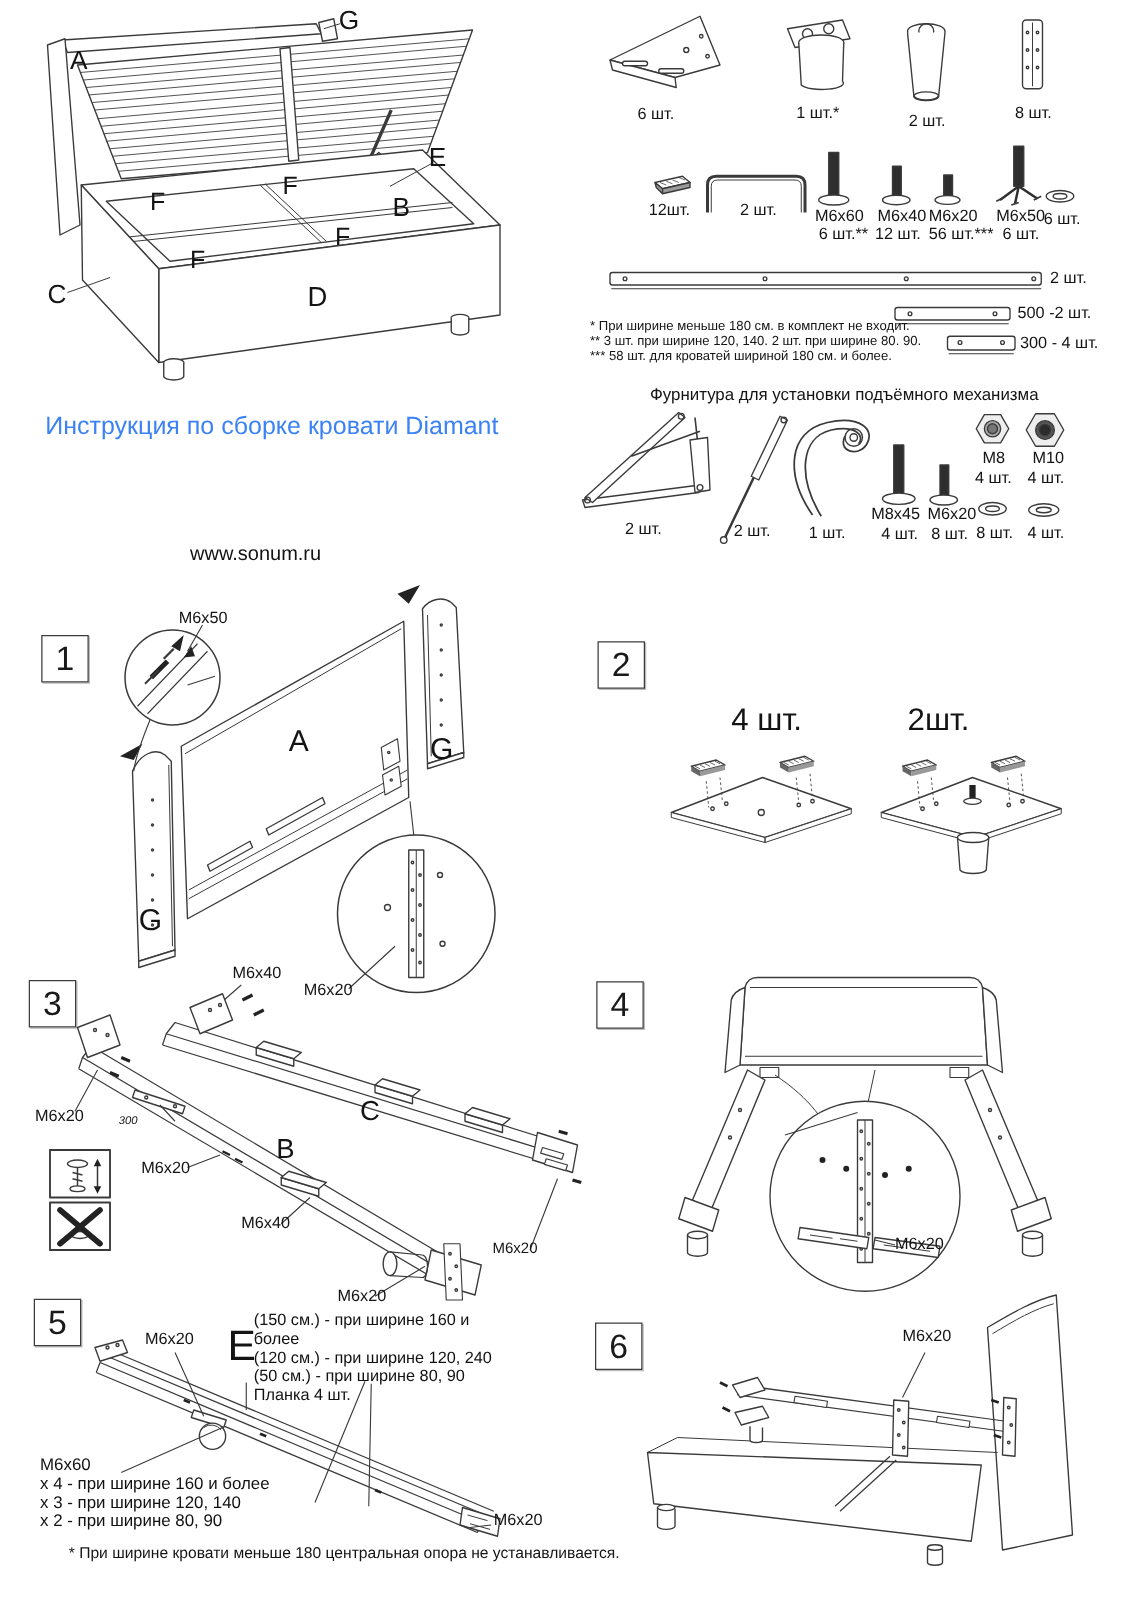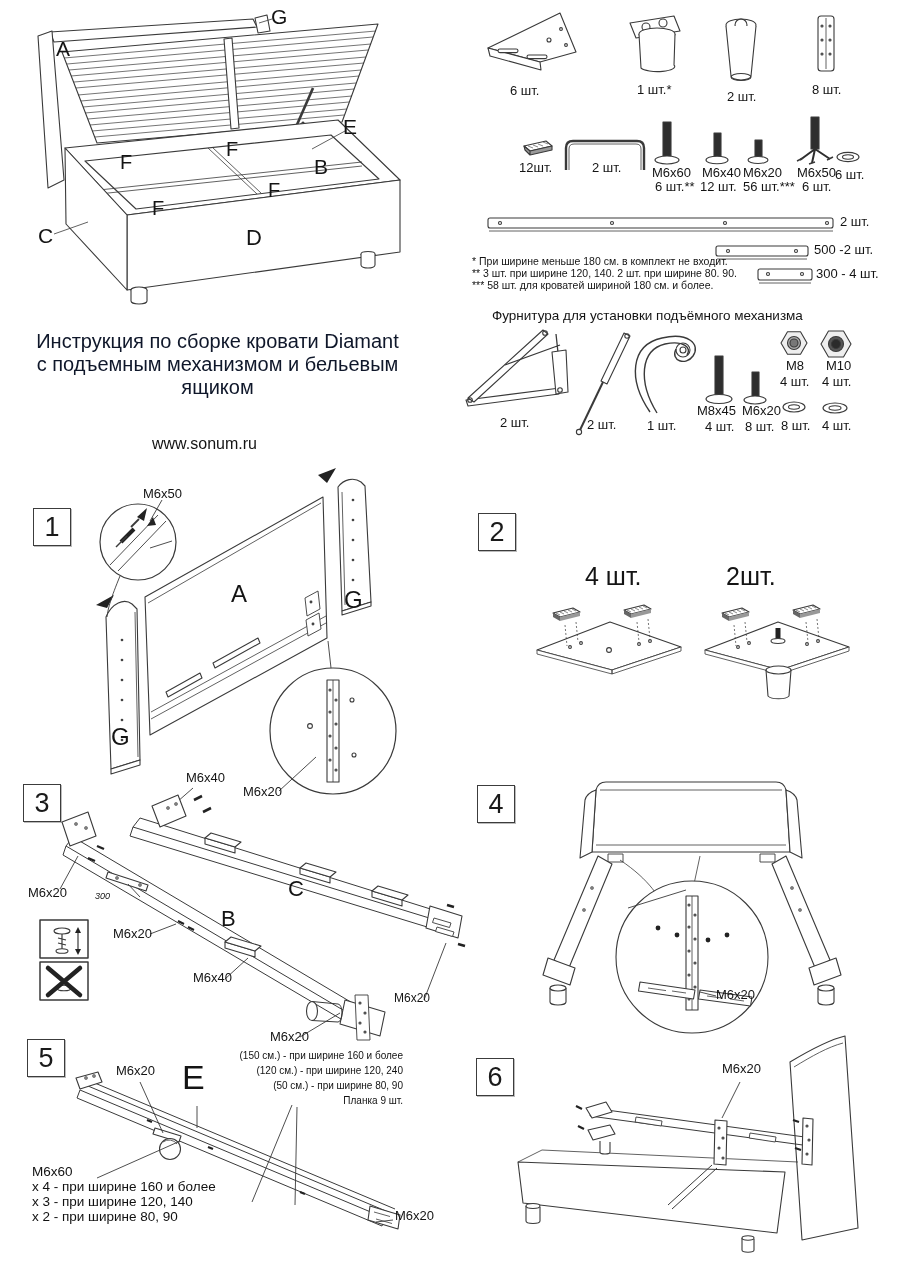--- a/index.html
+++ b/index.html
@@ -9,23 +9,23 @@
   svg path,svg line,svg circle,svg ellipse,svg rect,svg polyline{vector-effect:non-scaling-stroke;}
   .lbl{position:absolute;white-space:nowrap;color:#141414;line-height:1.04;}
   .fs9{font-size:9px;font-style:italic;}  .fs11{font-size:10.5px;} .fs12{font-size:12px;}
   .fs13{font-size:13px;} .fs14{font-size:13.5px;} .fs16{font-size:16px;}
   .fs20{font-size:20px;} .fs21{font-size:21px;} .fs22{font-size:22px;}
   .fs24{font-size:24px;} .fs25{font-size:25px;} .fs34{font-size:34px;font-weight:500;}
   .stepnum{position:absolute;width:36px;height:36px;border:1.7px solid #3c3c3c;
            display:flex;align-items:center;justify-content:center;font-size:27px;color:#1a1a1a;
            background:#fff;box-shadow:1px 1px 0 #bbb;}
   .titleblock{position:absolute;left:15px;top:330px;width:405px;text-align:center;
-              font-size:20px;line-height:23px;color:#0f172a;}
-  .rblock{position:absolute;left:203px;top:1048px;width:200px;text-align:right;
-          font-size:10px;line-height:15px;}
+              font-size:20px;line-height:23px;color:#3b82f6;}
+  .rblock{position:absolute;left:203px;top:1048px;width:200px;text-align:left;
+          font-size:13px;line-height:15px;}
   .lblock{position:absolute;left:32px;top:1164px;font-size:13.5px;line-height:15px;}
 </style>
 </head>
 <body>
 
 <div class="page">
 
   <svg style="left:18px;top:2px" width="435" height="305" viewBox="18 2 435 305" fill="none" stroke="#3a3a3a" stroke-width="1.1" stroke-linejoin="round">
     <path d="M50,32 L253,19 L257,27 L54,42 Z" fill="#fff"></path>
     <path d="M255,18 L267,15 L270,31 L258,33 Z" fill="#fff"></path>
@@ -128,21 +128,21 @@
   <div class="lbl fs13" style="left:797px;top:166px">M6x50</div>
   <div class="lbl fs13" style="left:802px;top:180px">6 шт.</div>
   <div class="lbl fs13" style="left:835px;top:168px">6 шт.</div>
   <div class="lbl fs13" style="left:840px;top:215px">2 шт.</div>
   <div class="lbl fs13" style="left:814px;top:243px">500 -2 шт.</div>
   <div class="lbl fs13" style="left:816px;top:267px">300 - 4 шт.</div>
   <div class="lbl fs11" style="left:472px;top:256px">* При ширине меньше 180 см. в комплект не входит.</div>
   <div class="lbl fs11" style="left:472px;top:268px">** 3 шт. при ширине  120, 140. 2 шт. при ширине 80. 90.</div>
   <div class="lbl fs11" style="left:472px;top:280px">*** 58 шт. для кроватей шириной 180 см. и более.</div>
 
-  <div class="lbl fs14" style="left:492px;top:309px">Фурнитура для установки подъёмного механизма</div>
+  <div class="lbl fs14" style="left:520px;top:309px">Фурнитура для установки подъёмного механизма</div>
   <svg style="left:460px;top:323px" width="440" height="117" viewBox="460 323 440 117" fill="none" stroke="#3a3a3a" stroke-width="1.1" stroke-linejoin="round">
     <path d="M466,400 L560,388 L559,394 L468,406 Z" fill="#fff"></path>
     <path d="M468,398 L543,330 L548,334 L474,402 Z" fill="#fff"></path>
     <path d="M505,365 L560,345 M556,334 L562,390" stroke-width="1.3"></path>
     <path d="M552,352 L566,350 L568,392 L556,394 Z" fill="#fff"></path>
     <circle cx="470" cy="400" r="2.3"></circle>
       <circle cx="545" cy="333" r="2.3"></circle>
       <circle cx="560" cy="390" r="2.3"></circle>
     <path d="M624,333 L630,336 L607,384 L601,381 Z" fill="#fff"></path>
     <path d="M603,382 L580,430" stroke-width="2"></path>
@@ -176,21 +176,20 @@
   <div class="lbl fs13" style="left:745px;top:420px">8 шт.</div>
   <div class="lbl fs13" style="left:786px;top:359px">М8</div>
   <div class="lbl fs13" style="left:780px;top:375px">4 шт.</div>
   <div class="lbl fs13" style="left:826px;top:359px">М10</div>
   <div class="lbl fs13" style="left:822px;top:375px">4 шт.</div>
   <div class="lbl fs13" style="left:781px;top:419px">8 шт.</div>
   <div class="lbl fs13" style="left:822px;top:419px">4 шт.</div>
 
   <div class="titleblock">
     <div>Инструкция по сборке кровати Diamant</div>
-    <div>с подъемным механизмом и бельевым ящиком</div>
   </div>
   <div class="lbl fs16" style="left:152px;top:436px">www.sonum.ru</div>
 
   <div class="stepnum" style="left:33px;top:508px">
       <span>1</span>
     </div>
   <svg style="left:75px;top:468px" width="385" height="345" viewBox="75 468 385 345" fill="none" stroke="#3a3a3a" stroke-width="1.1" stroke-linejoin="round">
     <path d="M145,597 L323,497 L327,638 L150,735 Z" fill="#fff"></path>
     <path stroke-width="0.8" d="M148,603 L321,503 M151,712 L326,616 M151,719 L326,623"></path>
     <path d="M213,663 L258,638 L260,643 L215,668 Z M166,692 L200,673 L202,678 L168,697 Z" fill="#fff"></path>
@@ -417,21 +416,21 @@
     <circle cx="170" cy="1149" r="10.5" fill="#fff"></circle>
     <path stroke-width="0.8" d="M163,1142 A10,10 0 0 1 177,1144"></path>
     <path stroke-width="0.9" d="M140,1082 L163,1133 M197,1106 L197,1128 M292,1105 L252,1202 M297,1107 L295,1205 M97,1178 L178,1142 M393,1220 L376,1222"></path>
     <path stroke="#222" stroke-width="2.2" d="M147,1120 l5,2 M208,1147 l5,2 M300,1192 l5,2"></path>
   </svg>
   <div class="lbl fs13" style="left:116px;top:1064px">M6x20</div>
   <div class="rblock">
     <div>(150 см.) - при ширине 160 и более</div>
     <div>(120 см.) - при ширине 120, 240</div>
     <div>(50 см.) - при ширине 80, 90</div>
-    <div>Планка 9 шт.</div>
+    <div>Планка 4 шт.</div>
   </div>
   <div class="lbl fs34" style="left:182px;top:1060px">E</div>
   <div class="lblock">
     <div>M6x60</div>
     <div>х 4 - при ширине 160 и более</div>
     <div>х 3 - при ширине 120, 140</div>
     <div>х 2 - при ширине 80, 90</div>
   </div>
   <div class="lbl fs13" style="left:395px;top:1209px">M6x20</div>
 
@@ -464,14 +463,15 @@
 
     <path d="M803,1118 L813,1119 L812,1165 L802,1164 Z" fill="#fff"></path>
     <circle cx="807" cy="1126" r="1"></circle>
       <circle cx="809" cy="1140" r="1"></circle>
       <circle cx="807" cy="1154" r="1"></circle>
     <path stroke="#222" stroke-width="2.2" d="M793,1120 l6,2 M795,1148 l6,2"></path>
     <path stroke-width="0.9" d="M740,1082 L722,1118"></path>
   </svg>
   <div class="lbl fs13" style="left:722px;top:1062px">M6x20</div>
 
+  <div class="lbl fs12" style="left:55px;top:1236px;font-size:12.5px">* При ширине кровати меньше 180 центральная опора не устанавливается.</div>
 
 </div>
 
 </body></html>

